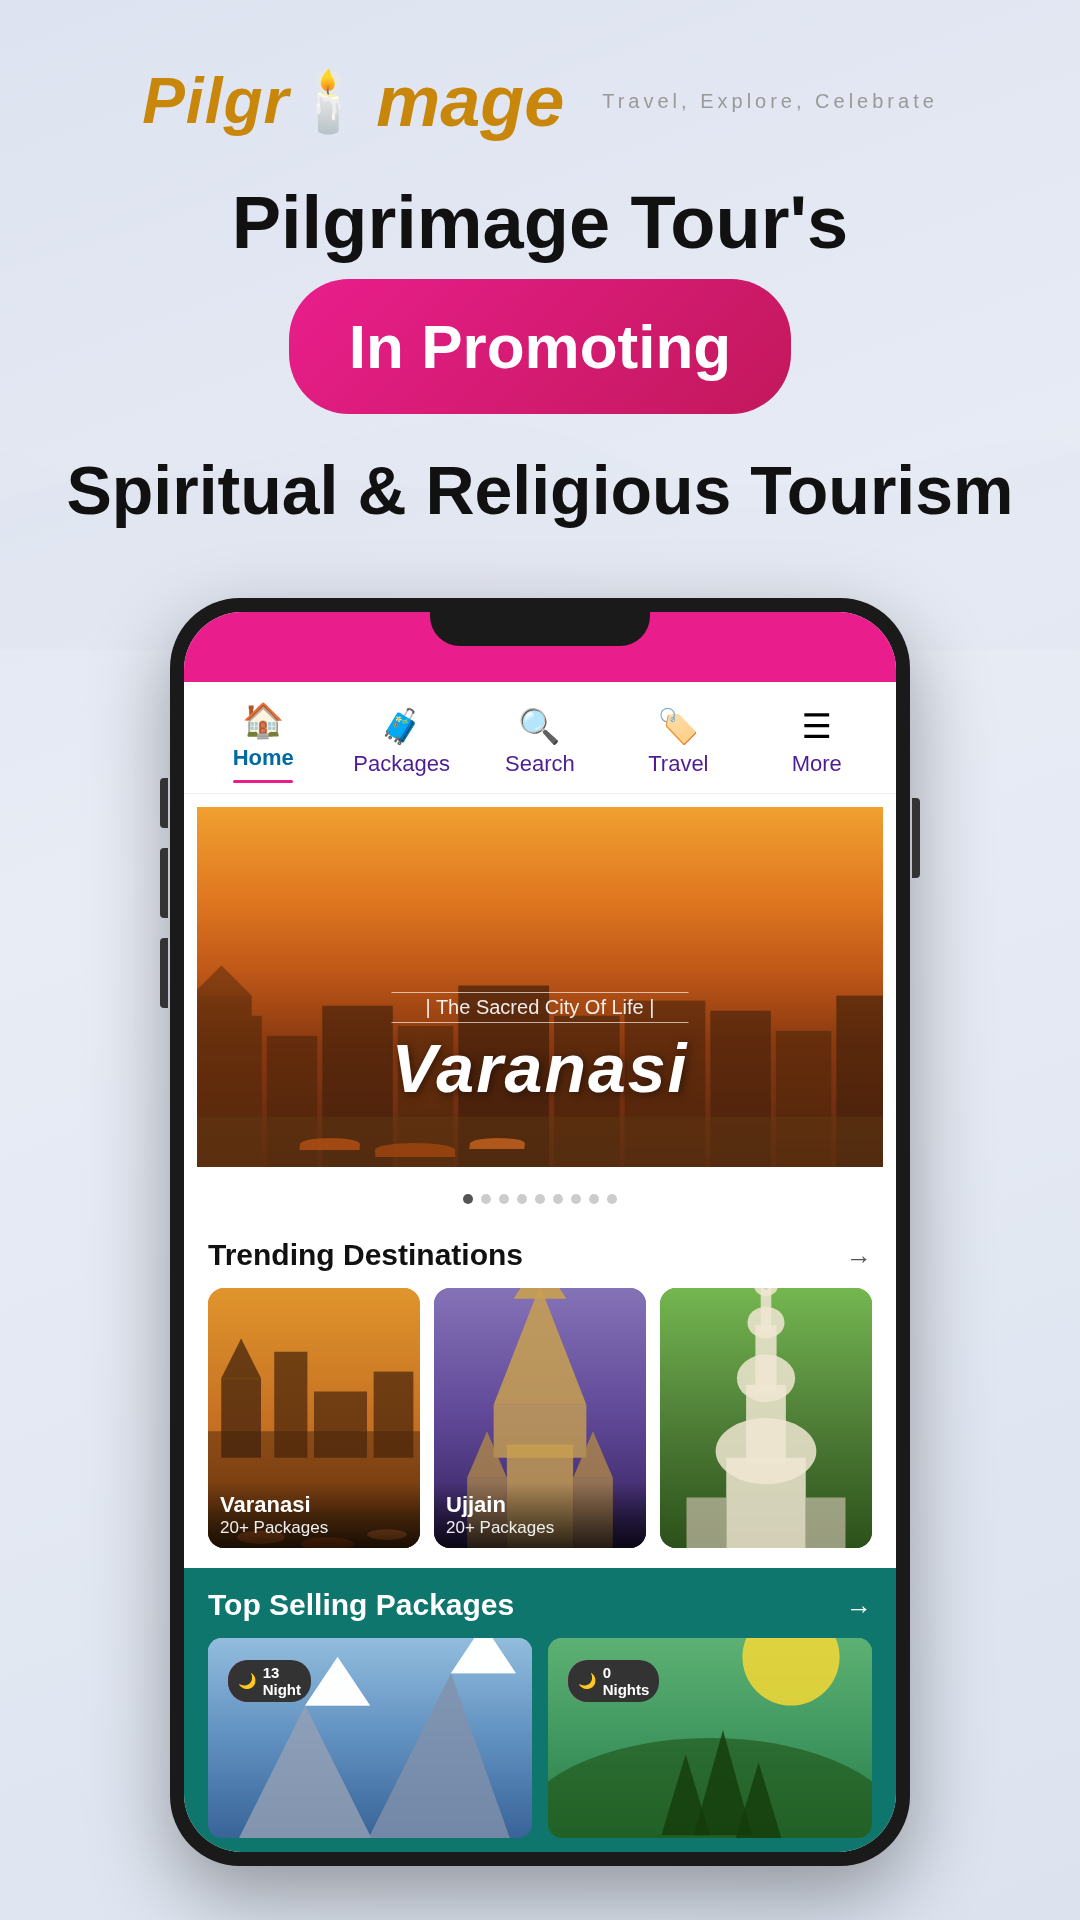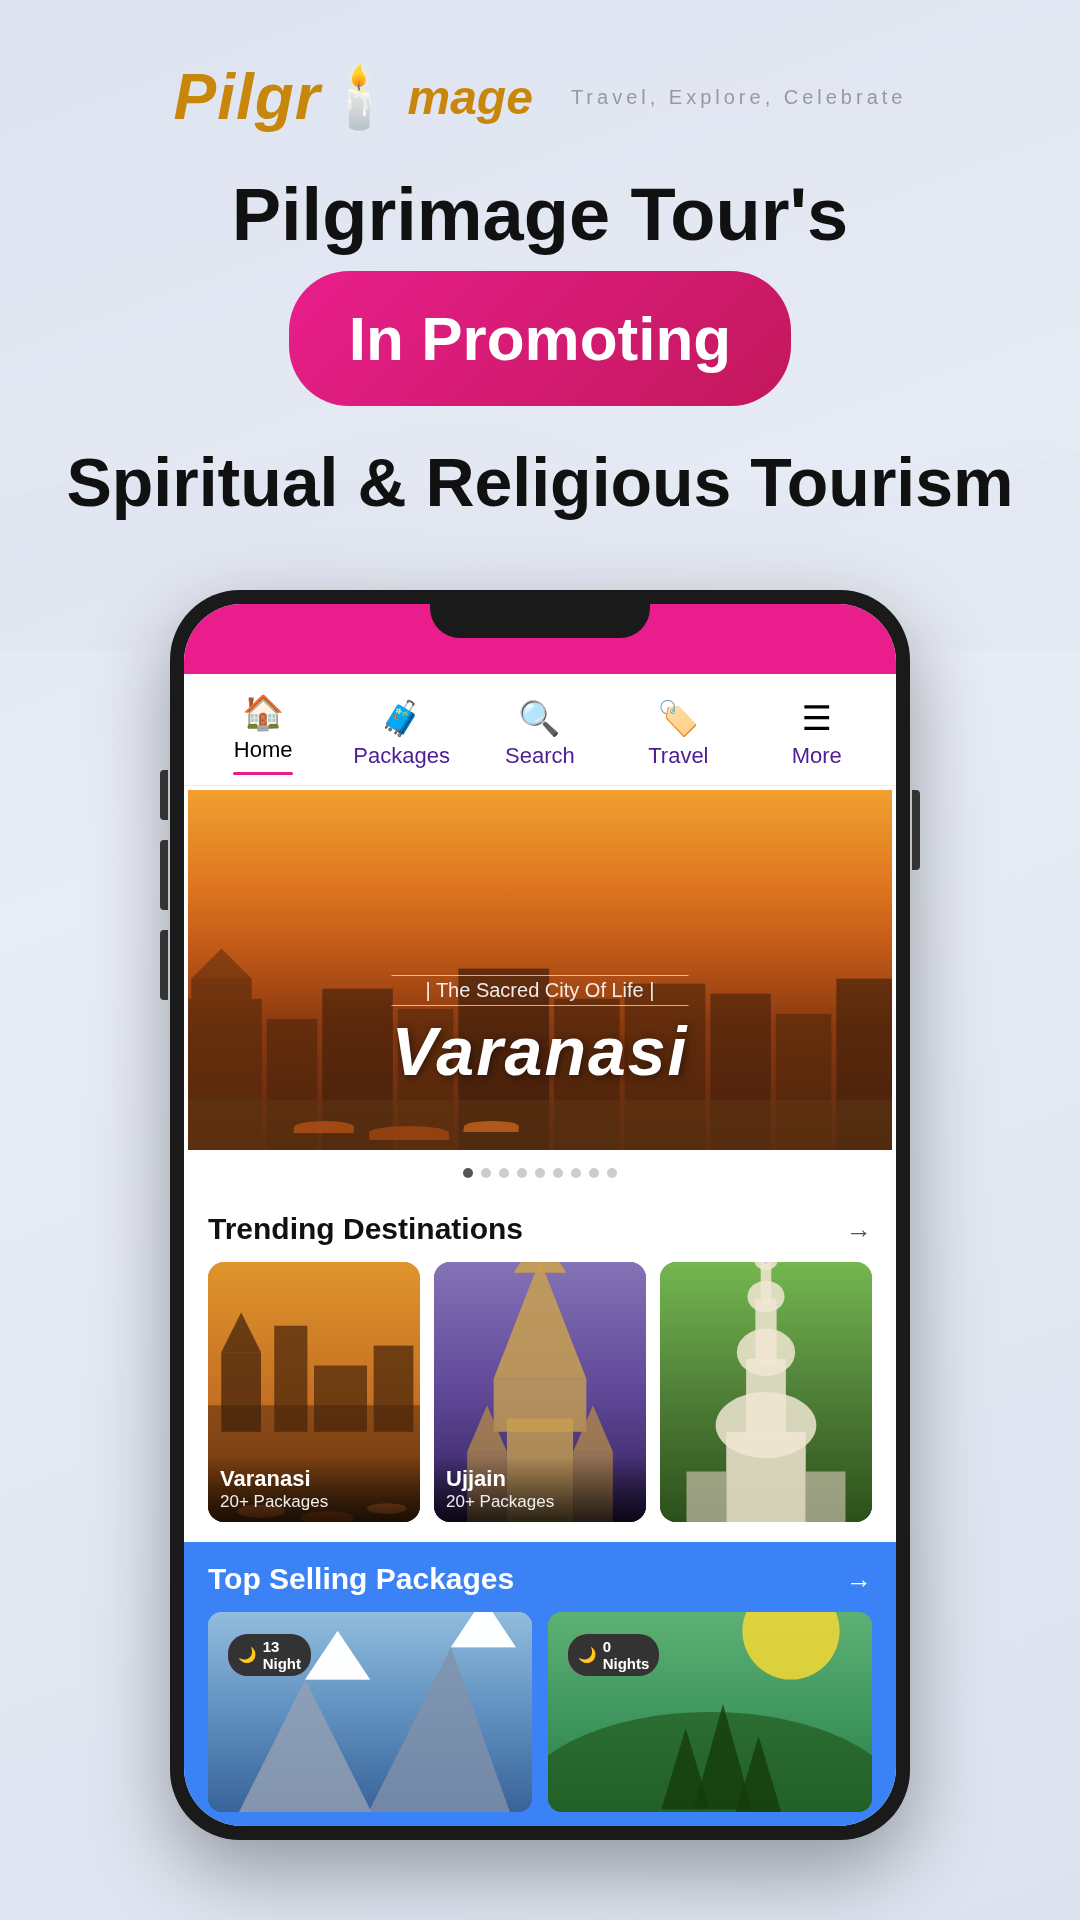--- a/index.html
+++ b/index.html
@@ -114,36 +114,36 @@
     .nav-item {
       display: flex;
       flex-direction: column;
       align-items: center;
       gap: 5px;
       cursor: pointer;
       min-width: 100px;
     }
     .nav-icon { font-size: 34px; }
     .nav-label { font-size: 22px; color: #4c1d95; }
-    .nav-item.active .nav-label { color: #000000; font-weight: 400; }
+    .nav-item.active .nav-label { color: #0369a1; font-weight: 700; }
     .nav-item.active .nav-icon { color: #e91e8c; }
     .nav-underline {
       width: 60px;
       height: 3px;
       background: #e91e8c;
       border-radius: 2px;
       margin-top: 4px;
     }
 
     
     .banner-section {
       position: relative;
       height: 360px;
       overflow: hidden;
-      margin: 4px;
+      margin: 13px;
     }
     .banner-bg {
       width: 100%;
       height: 100%;
       background: linear-gradient(to bottom, #d4891e 0%, #c0621a 40%, #8b4513 70%, #5a3010 100%);
       position: relative;
     }
     .banner-city-text {
       position: absolute;
       bottom: 60px;
@@ -232,21 +232,21 @@
       left: 0;
       width: 100%;
       padding: 10px 12px;
       background: linear-gradient(to top, rgba(0,0,0,0.75) 0%, transparent 100%);
     }
     .dest-name { font-size: 22px; font-weight: 700; color: #fff; }
     .dest-packages { font-size: 17px; color: #eee; }
 
     
     .top-selling-section {
-      background: #3b82f6;
+      background: #0f766e;
       padding: 20px 24px 14px;
     }
     .top-selling-header {
       display: flex;
       justify-content: space-between;
       align-items: center;
       margin-bottom: 16px;
     }
     .top-selling-title { font-size: 30px; font-weight: 800; color: #fff; }
     .top-selling-arrow { font-size: 26px; color: #fff; }
@@ -299,21 +299,21 @@
 
     
     .logo-pilgr {
       font-size: 64px;
       font-weight: 900;
       font-style: italic;
       color: #c8860a;
       letter-spacing: 1px;
     }
     .logo-image-text {
-      font-size: 48px;
+      font-size: 72px;
       font-weight: 900;
       font-style: italic;
       color: #c8860a;
       margin-left: 8px;
     }
     .logo-tagline-text {
       font-size: 20px;
       color: #999;
       letter-spacing: 4px;
       text-align: center;

